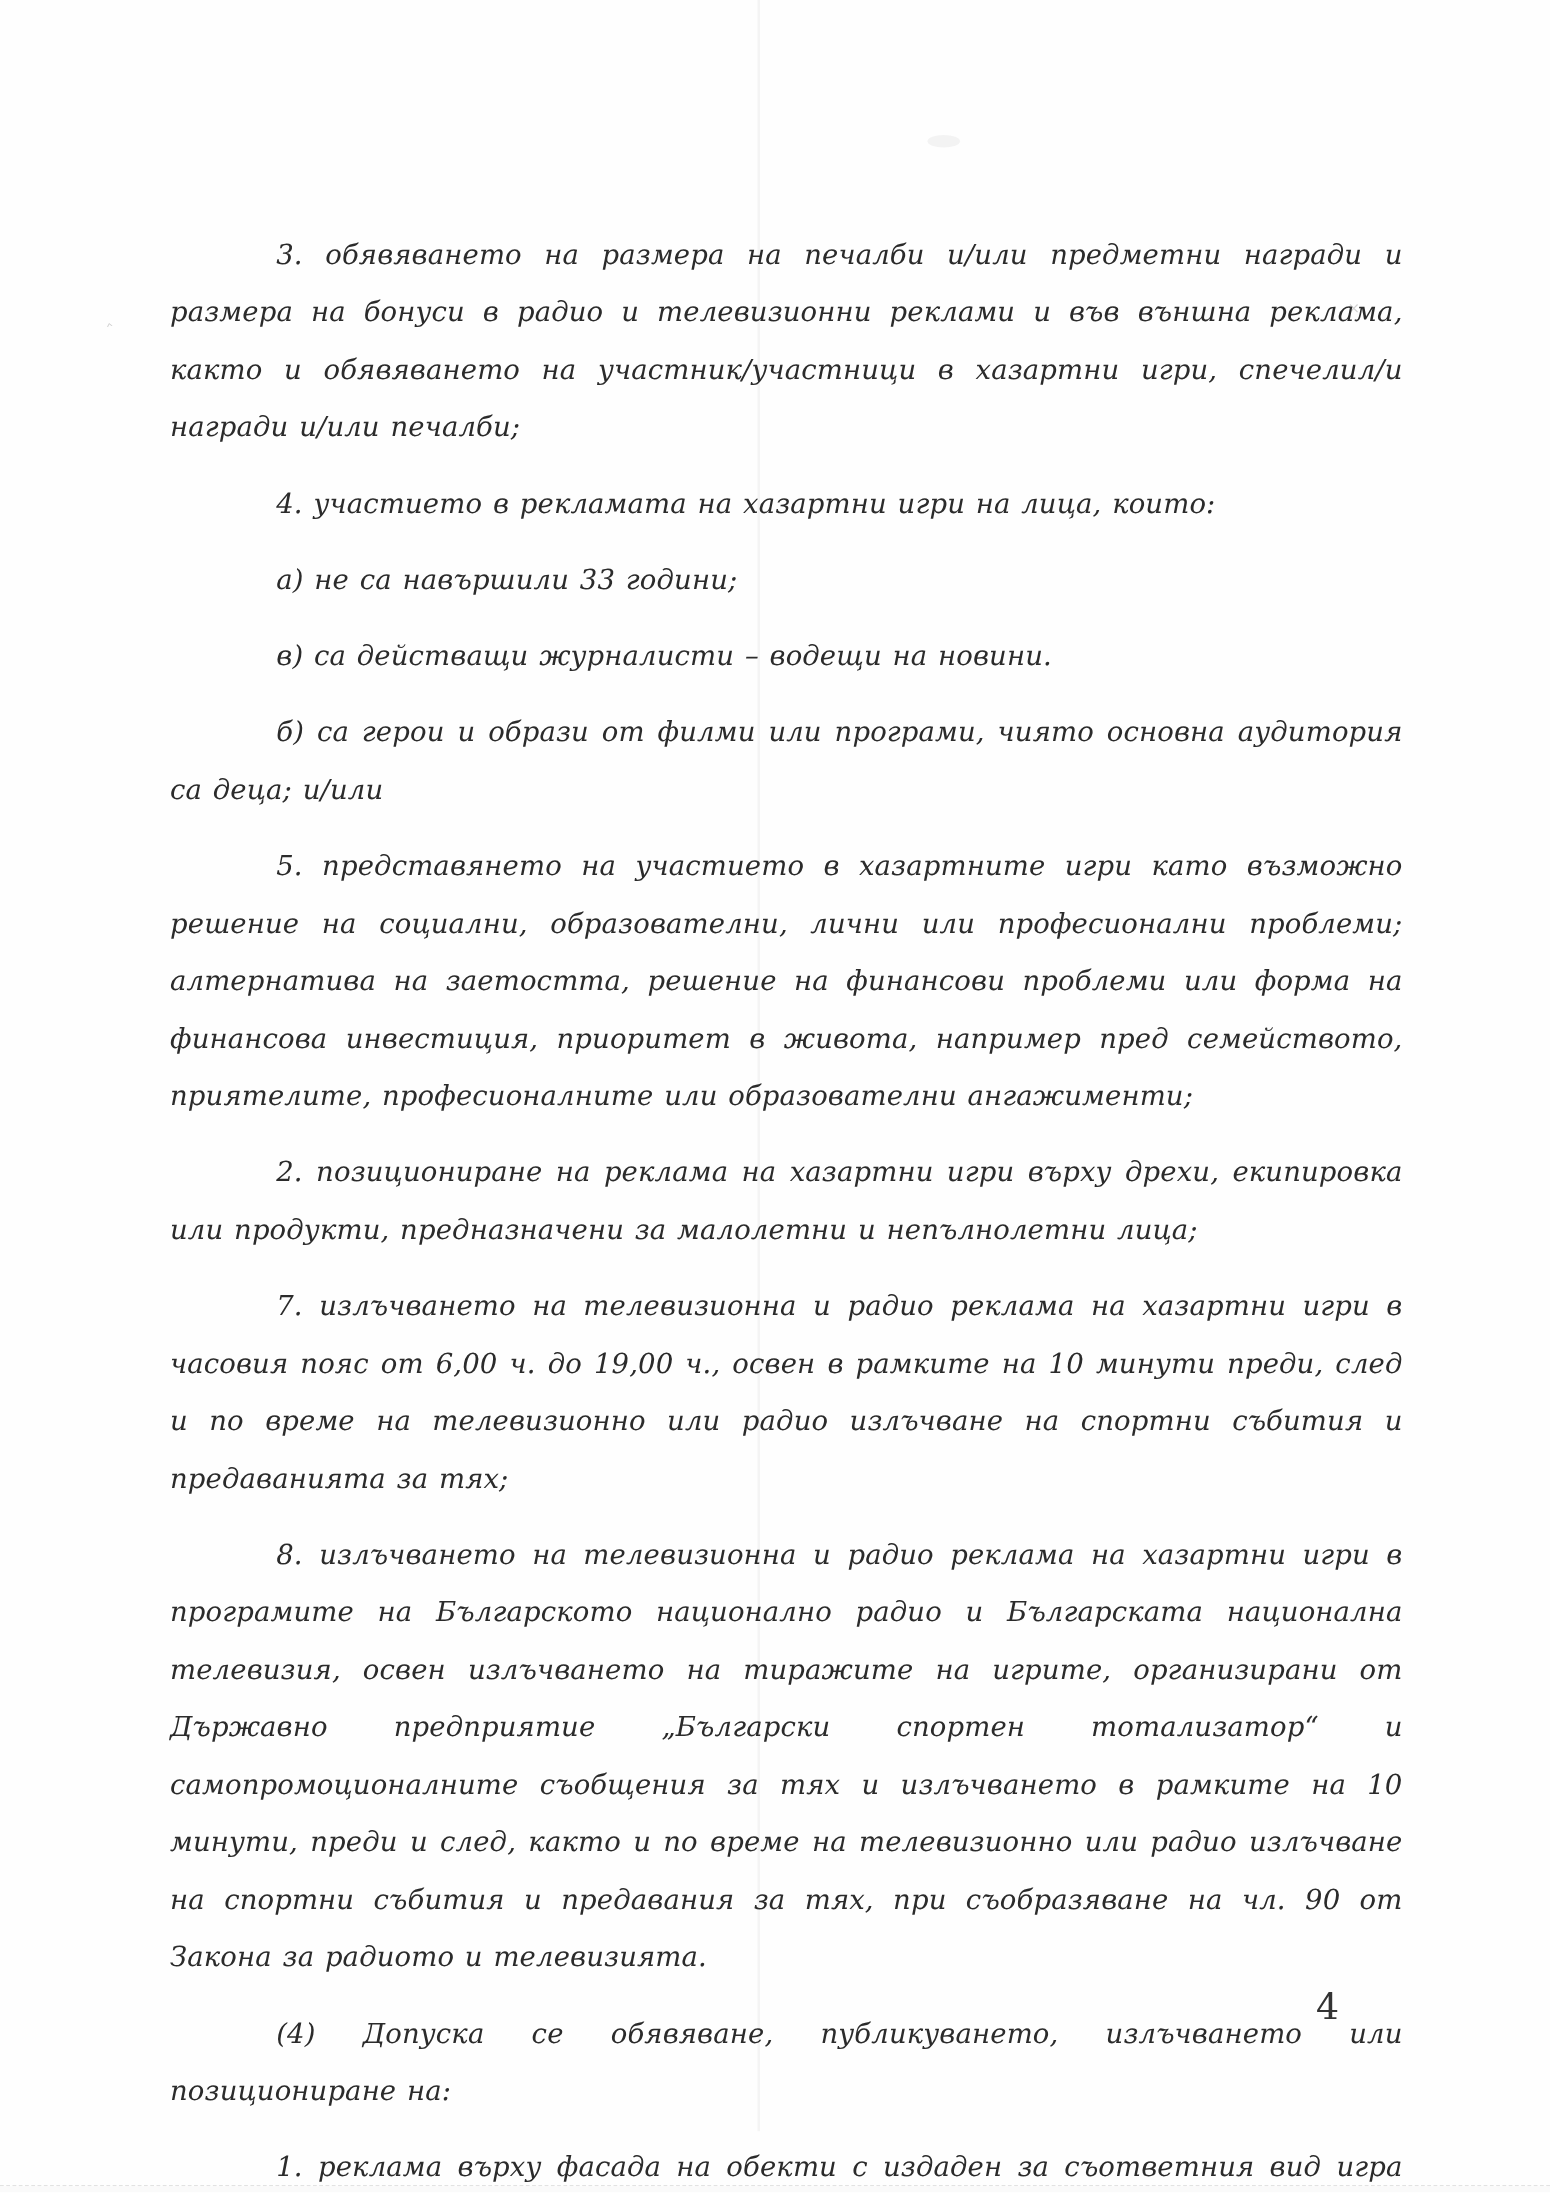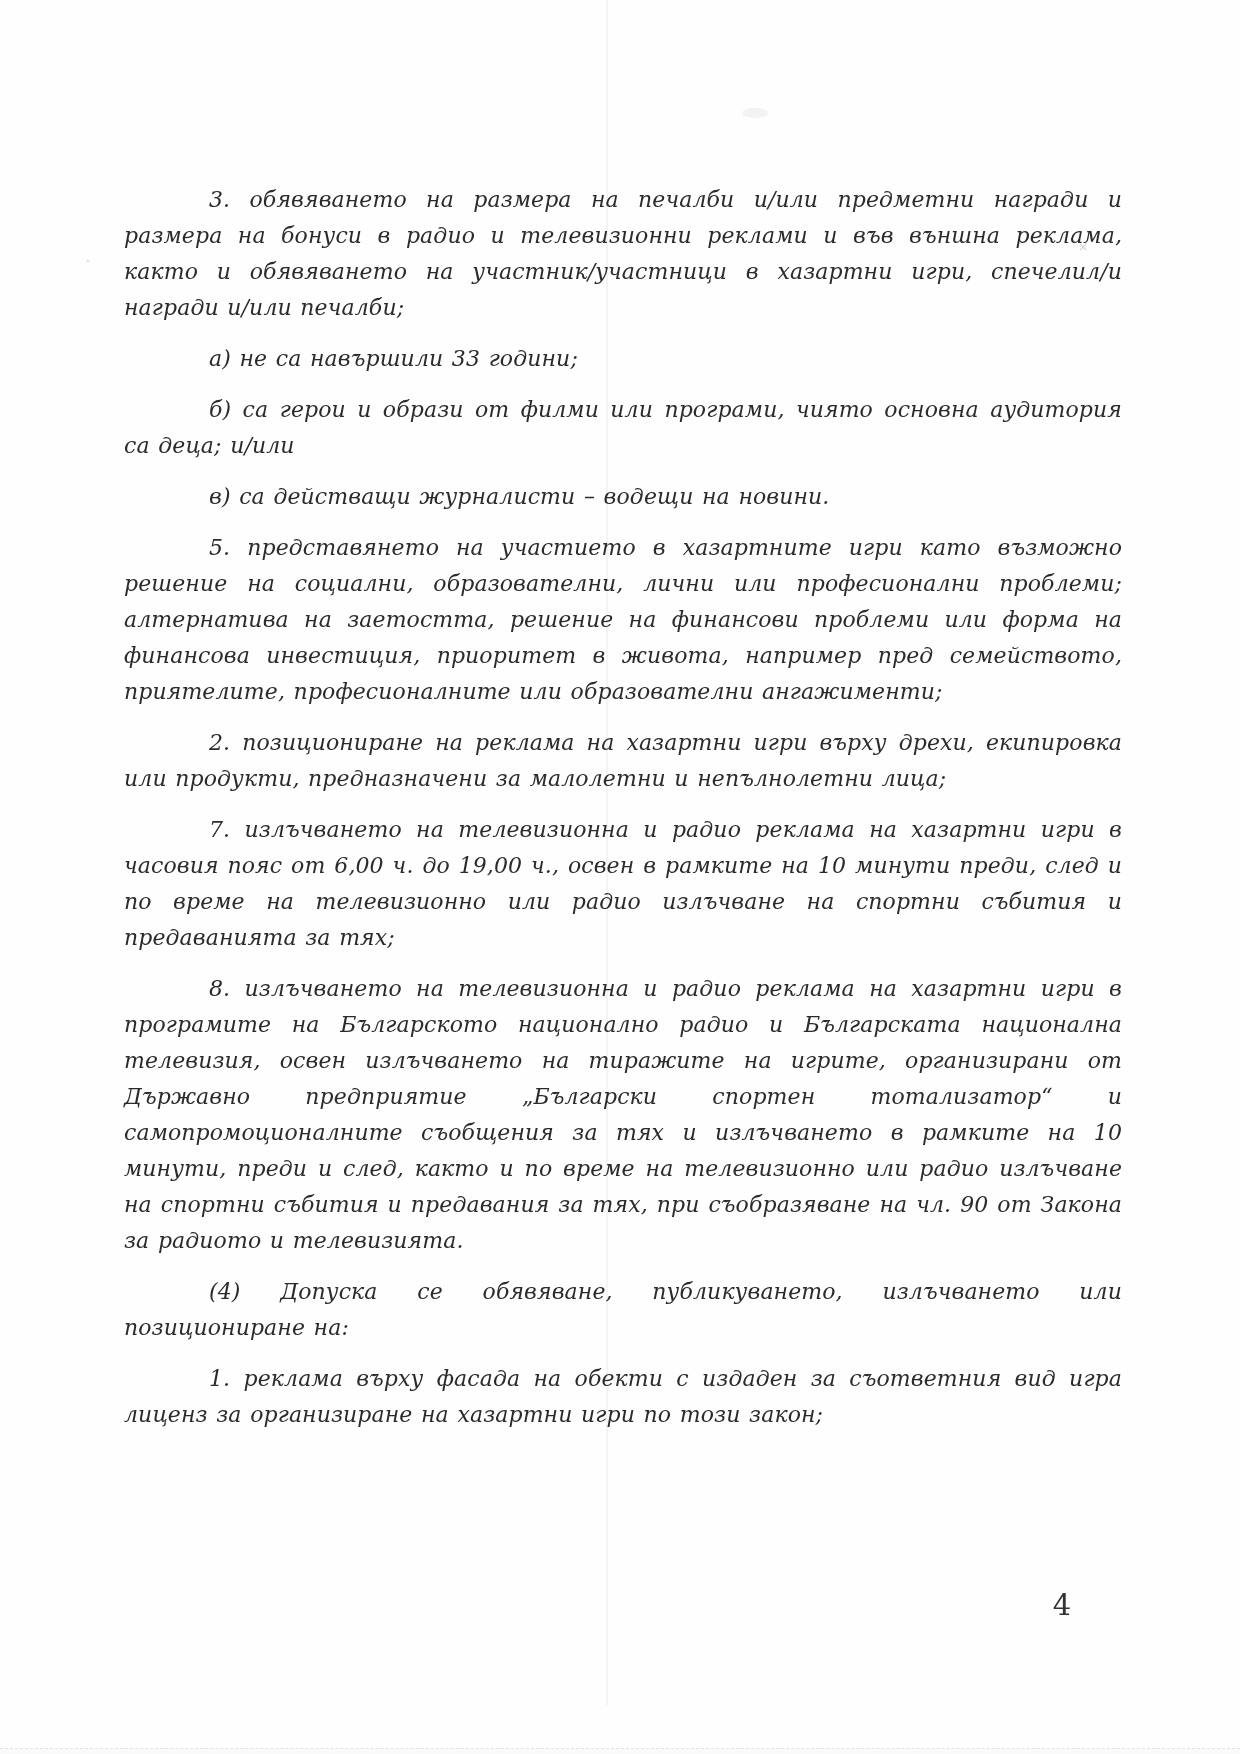--- a/index.html
+++ b/index.html
@@ -66,24 +66,24 @@
   }
 
   .text-block {
     position: absolute;
     left: 120px;
     top: 182px;
     width: 1002px;
     color: #2b2b2b;
   }
   .para {
-    margin: 0 0 15px 4px;
+    margin: 0 0 15px 16px;
     font-style: italic;
     font-size: 22px;
-    line-height: 36px;
+    line-height: 46px;
     text-align: justify;
     text-indent: 85px;
     word-spacing: 1.5px;
     letter-spacing: 0.1px;
   }
   .page-number {
     position: absolute;
     left: 1042px;
     top: 1588px;
     width: 40px;
@@ -97,23 +97,24 @@
 <body>
 
 <div class="page">
   <div class="fold-line"></div>
   <div class="smudge"></div>
   <span class="artifact artifact-left"></span>
   <span class="artifact artifact-right"></span>
 
   <div class="text-block" id="paragraph-container">
       <p class="para">3. обявяването на размера на печалби и/или предметни награди и размера на бонуси в радио и телевизионни реклами и във външна реклама, както и обявяването на участник/участници в хазартни игри, спечелил/и награди и/или печалби;</p>
+      <p class="para">4. участието в рекламата на хазартни игри на лица, които:</p>
       <p class="para">а) не са навършили 33 години;</p>
+      <p class="para">в) са действащи журналисти – водещи на новини.</p>
       <p class="para">б) са герои и образи от филми или програми, чиято основна аудитория са деца; и/или</p>
-      <p class="para">в) са действащи журналисти – водещи на новини.</p>
       <p class="para">5. представянето на участието в хазартните игри като възможно решение на социални, образователни, лични или професионални проблеми; алтернатива на заетостта, решение на финансови проблеми или форма на финансова инвестиция, приоритет в живота, например пред семейството, приятелите, професионалните или образователни ангажименти;</p>
       <p class="para">2. позициониране на реклама на хазартни игри върху дрехи, екипировка или продукти, предназначени за малолетни и непълнолетни лица;</p>
       <p class="para">7. излъчването на телевизионна и радио реклама на хазартни игри в часовия пояс от 6,00 ч. до 19,00 ч., освен в рамките на 10 минути преди, след и по време на телевизионно или радио излъчване на спортни събития и предаванията за тях;</p>
       <p class="para">8. излъчването на телевизионна и радио реклама на хазартни игри в програмите на Българското национално радио и Българската национална телевизия, освен излъчването на тиражите на игрите, организирани от Държавно предприятие „Български спортен тотализатор“ и самопромоционалните съобщения за тях и излъчването в рамките на 10 минути, преди и след, както и по време на телевизионно или радио излъчване на спортни събития и предавания за тях, при съобразяване на чл. 90 от Закона за радиото и телевизията.</p>
       <p class="para">(4) Допуска се обявяване, публикуването, излъчването или позициониране  на:</p>
       <p class="para">1. реклама върху фасада на обекти с издаден за съответния вид игра лиценз за организиране на хазартни игри по този закон;</p>
     </div>
 
   <div class="page-number">4</div>
 

